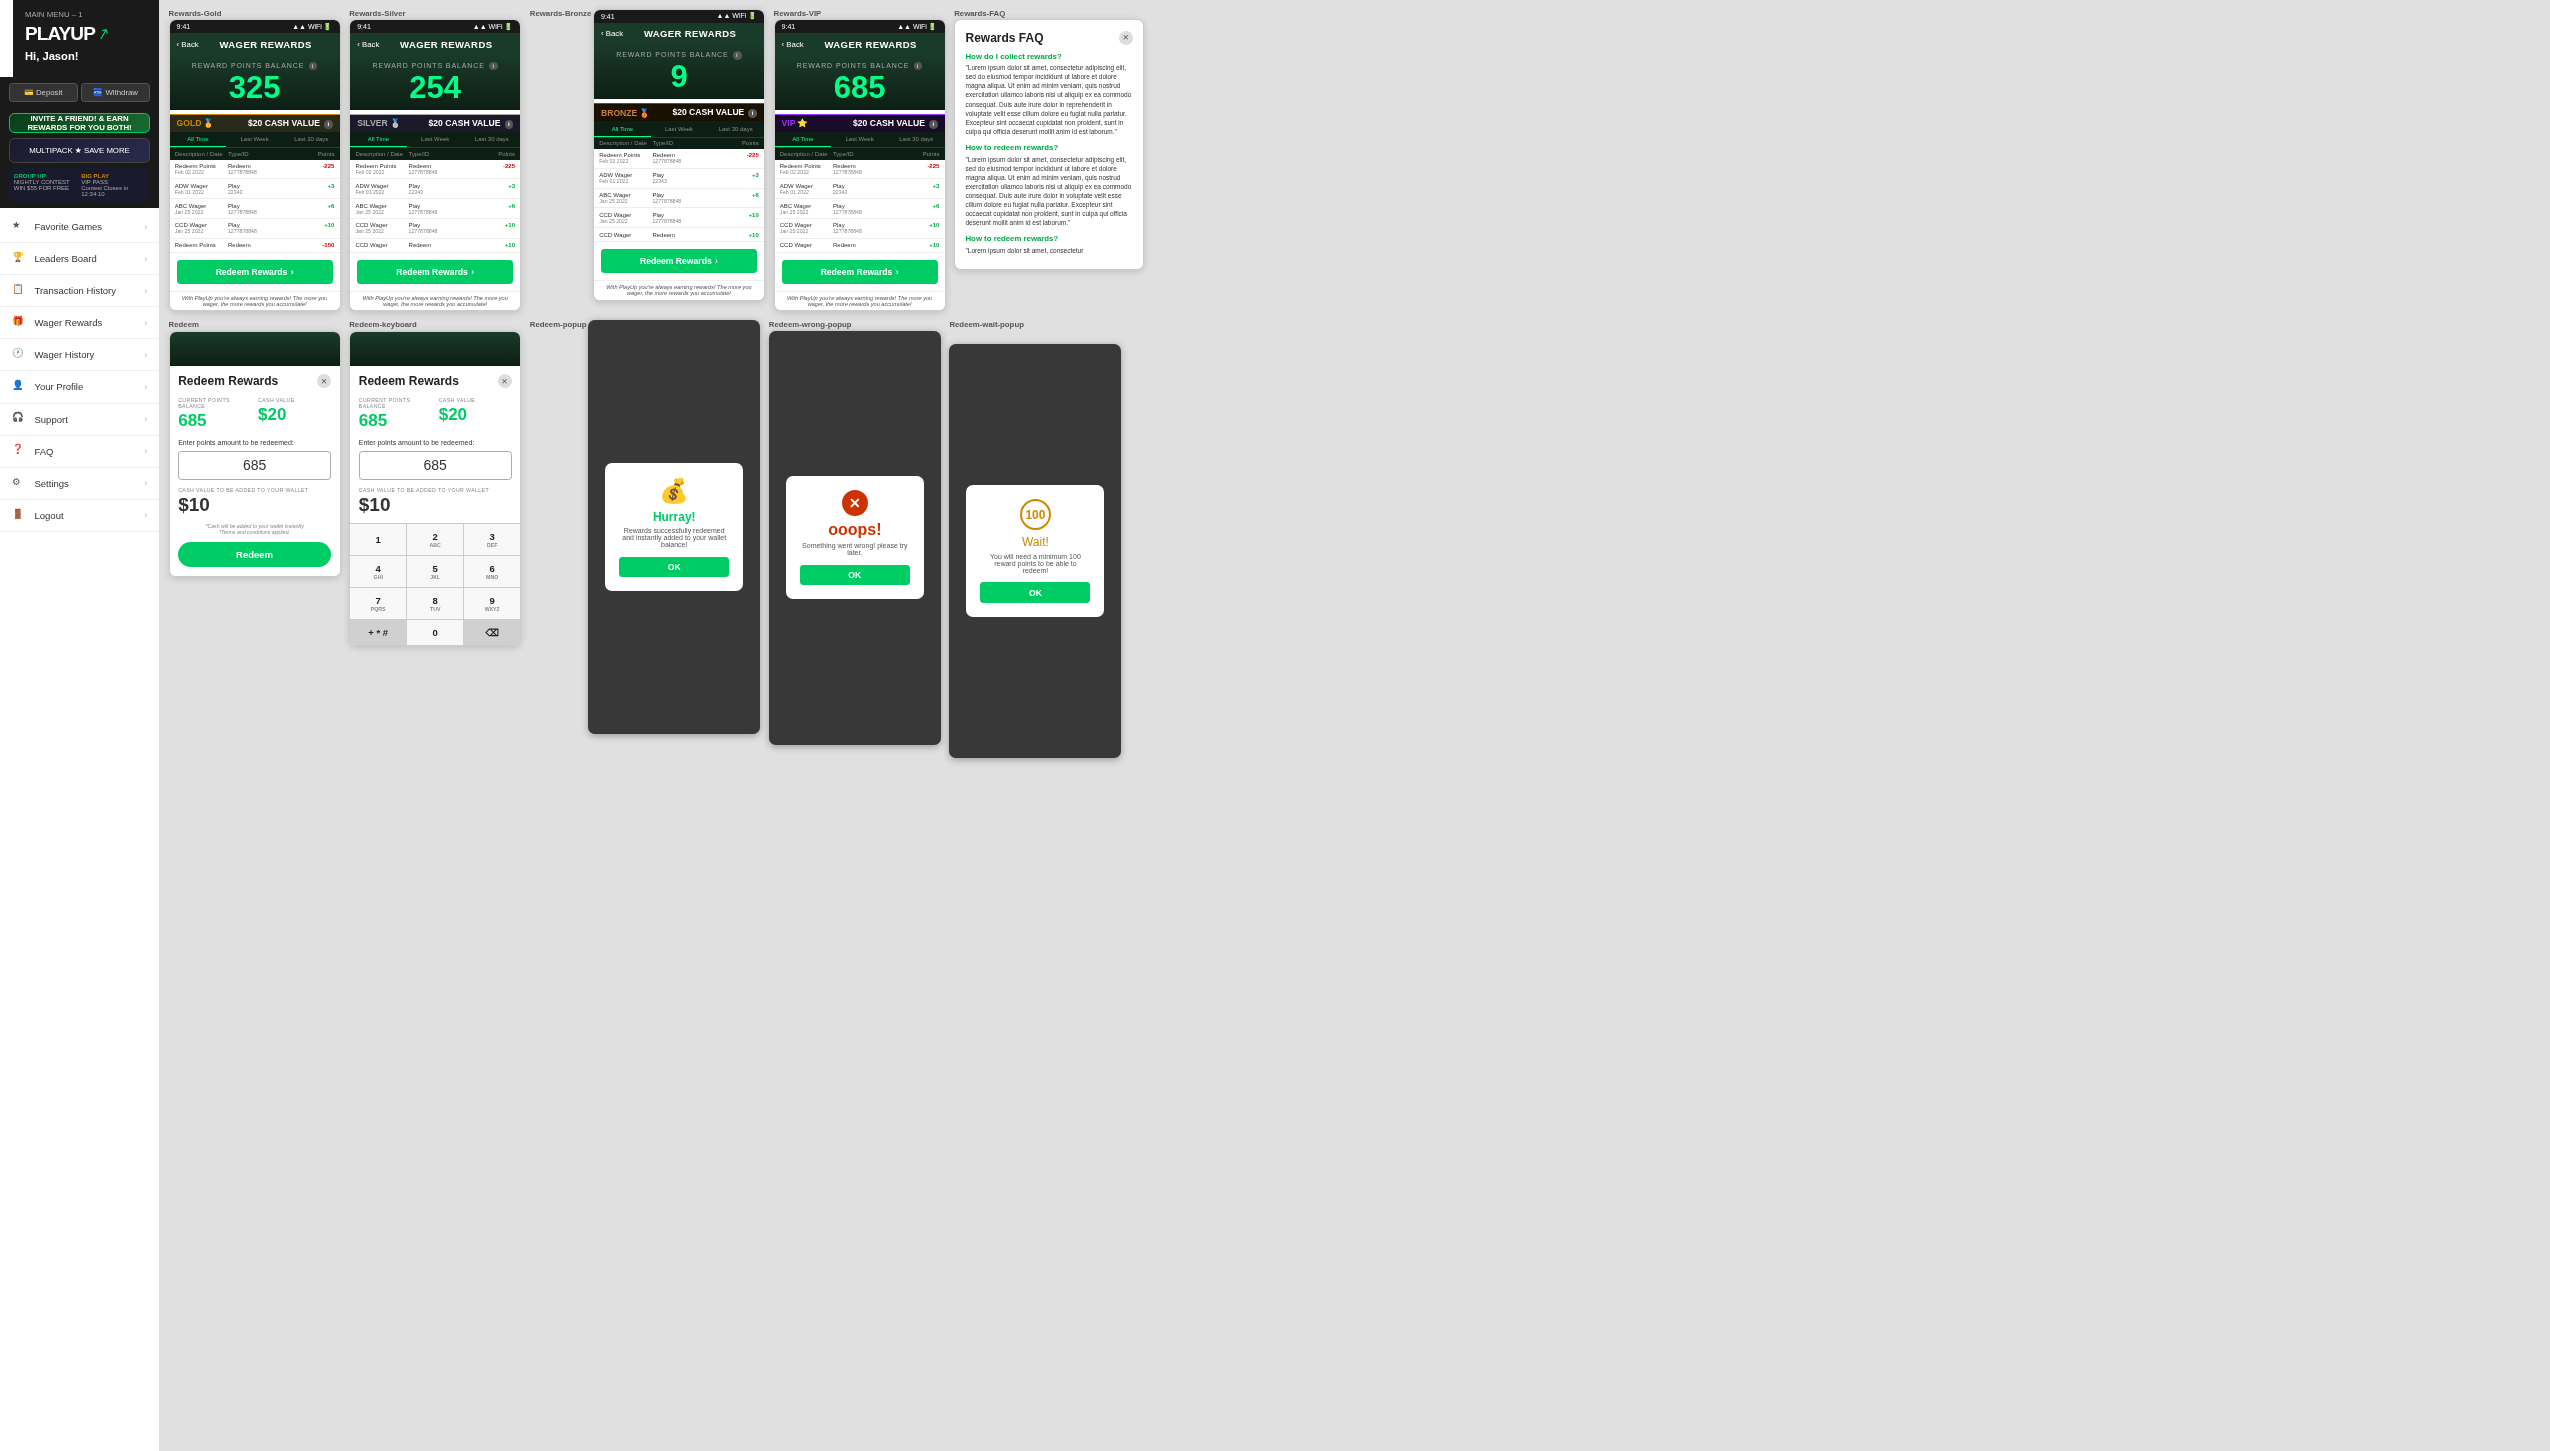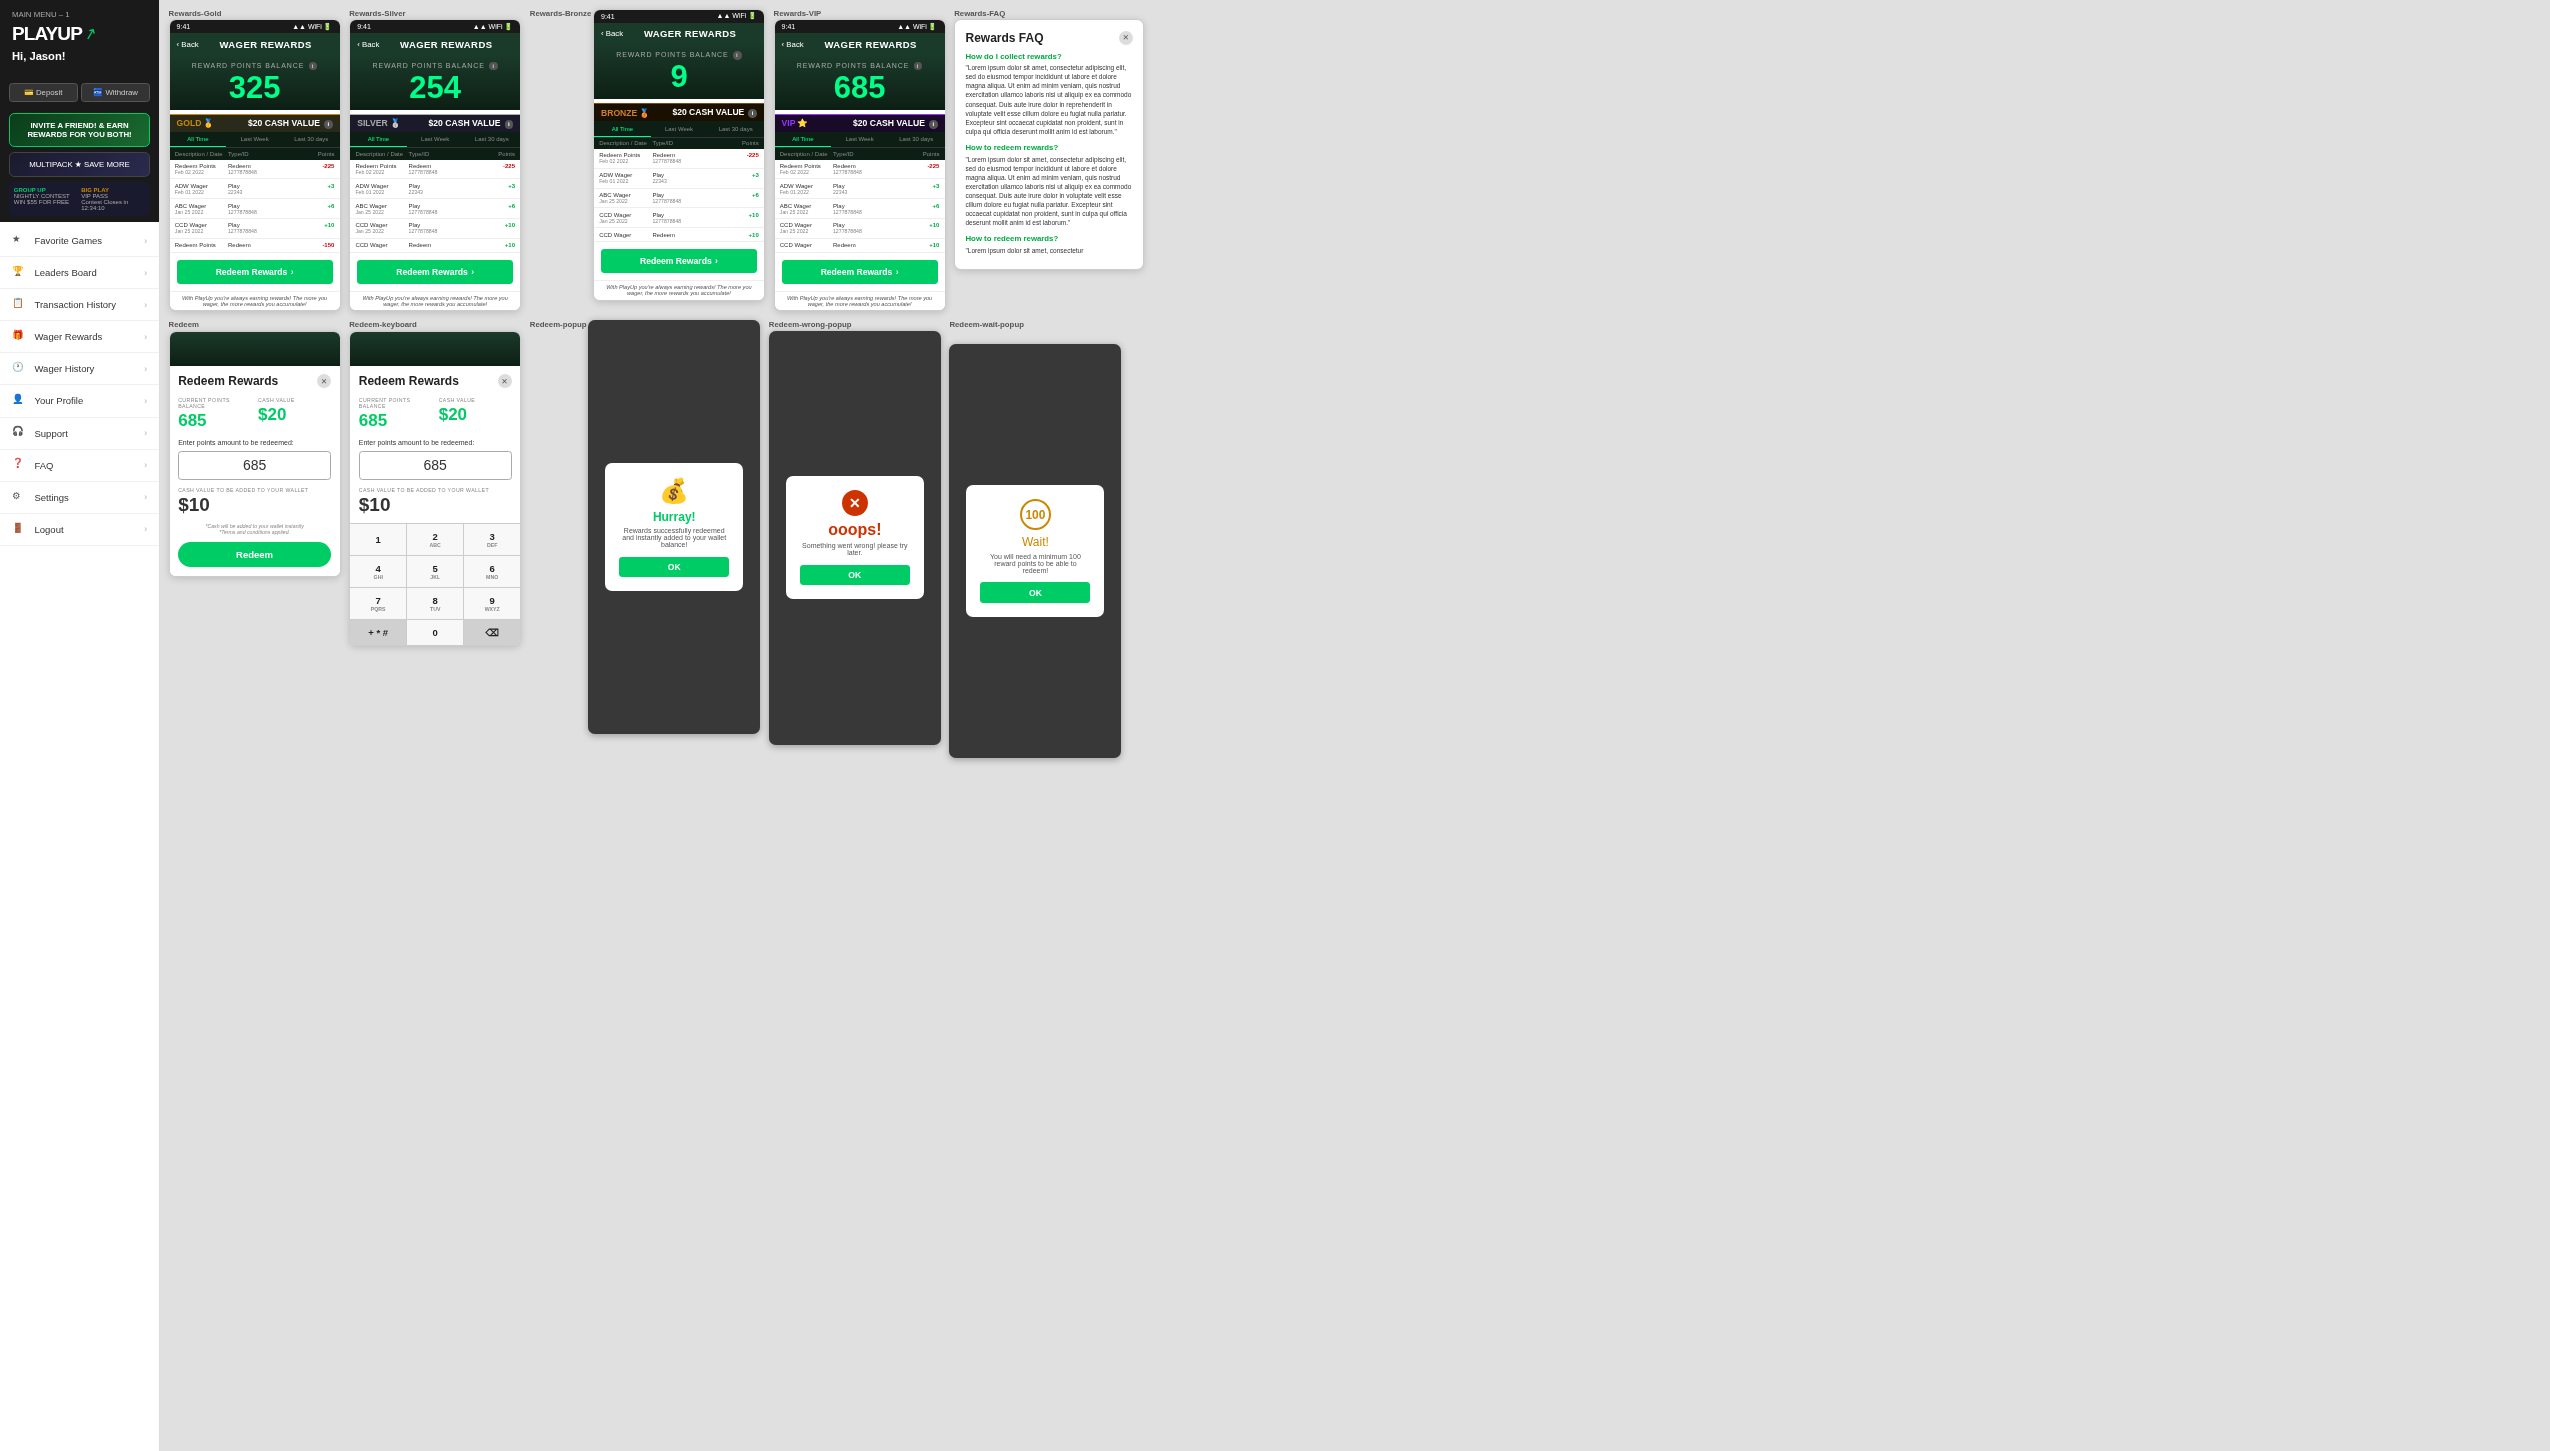--- a/index.html
+++ b/index.html
@@ -25,20 +25,21 @@
       border-right: 0.9px solid #ddd;
       display: flex;
       flex-direction: column;
       padding: 0;
       flex-shrink: 0;
     }
     .sidebar-header {
       background: #1a1a1a;
       padding: 10.3px 12px 7px;
       color: #fff;
+      margin-left: 13px;
     }
     .sidebar-label {
       font-size: 7.8px;
       color: #aaa;
       margin-bottom: 3.4px;
     }
     .logo {
       display: flex;
       align-items: center;
       margin-bottom: 5.2px;
@@ -103,21 +104,20 @@
       cursor: pointer;
       text-align: center;
     }
     .sidebar-promo {
       background: #1a1a1a;
       padding: 5.2px 8.6px;
     }
     .promo-invite {
       background: linear-gradient(135deg, #0a3d1a, #1a6b30);
       border-radius: 5.2px;
-      padding: 7px;
       margin-bottom: 5.2px;
       color: #fff;
       font-size: 7.8px;
       font-weight: bold;
       text-align: center;
       border: 0.9px solid #00cc66;
     }
     .promo-multipack {
       background: linear-gradient(135deg, #1a1a2e, #2a2a4e);
       border-radius: 5.2px;

